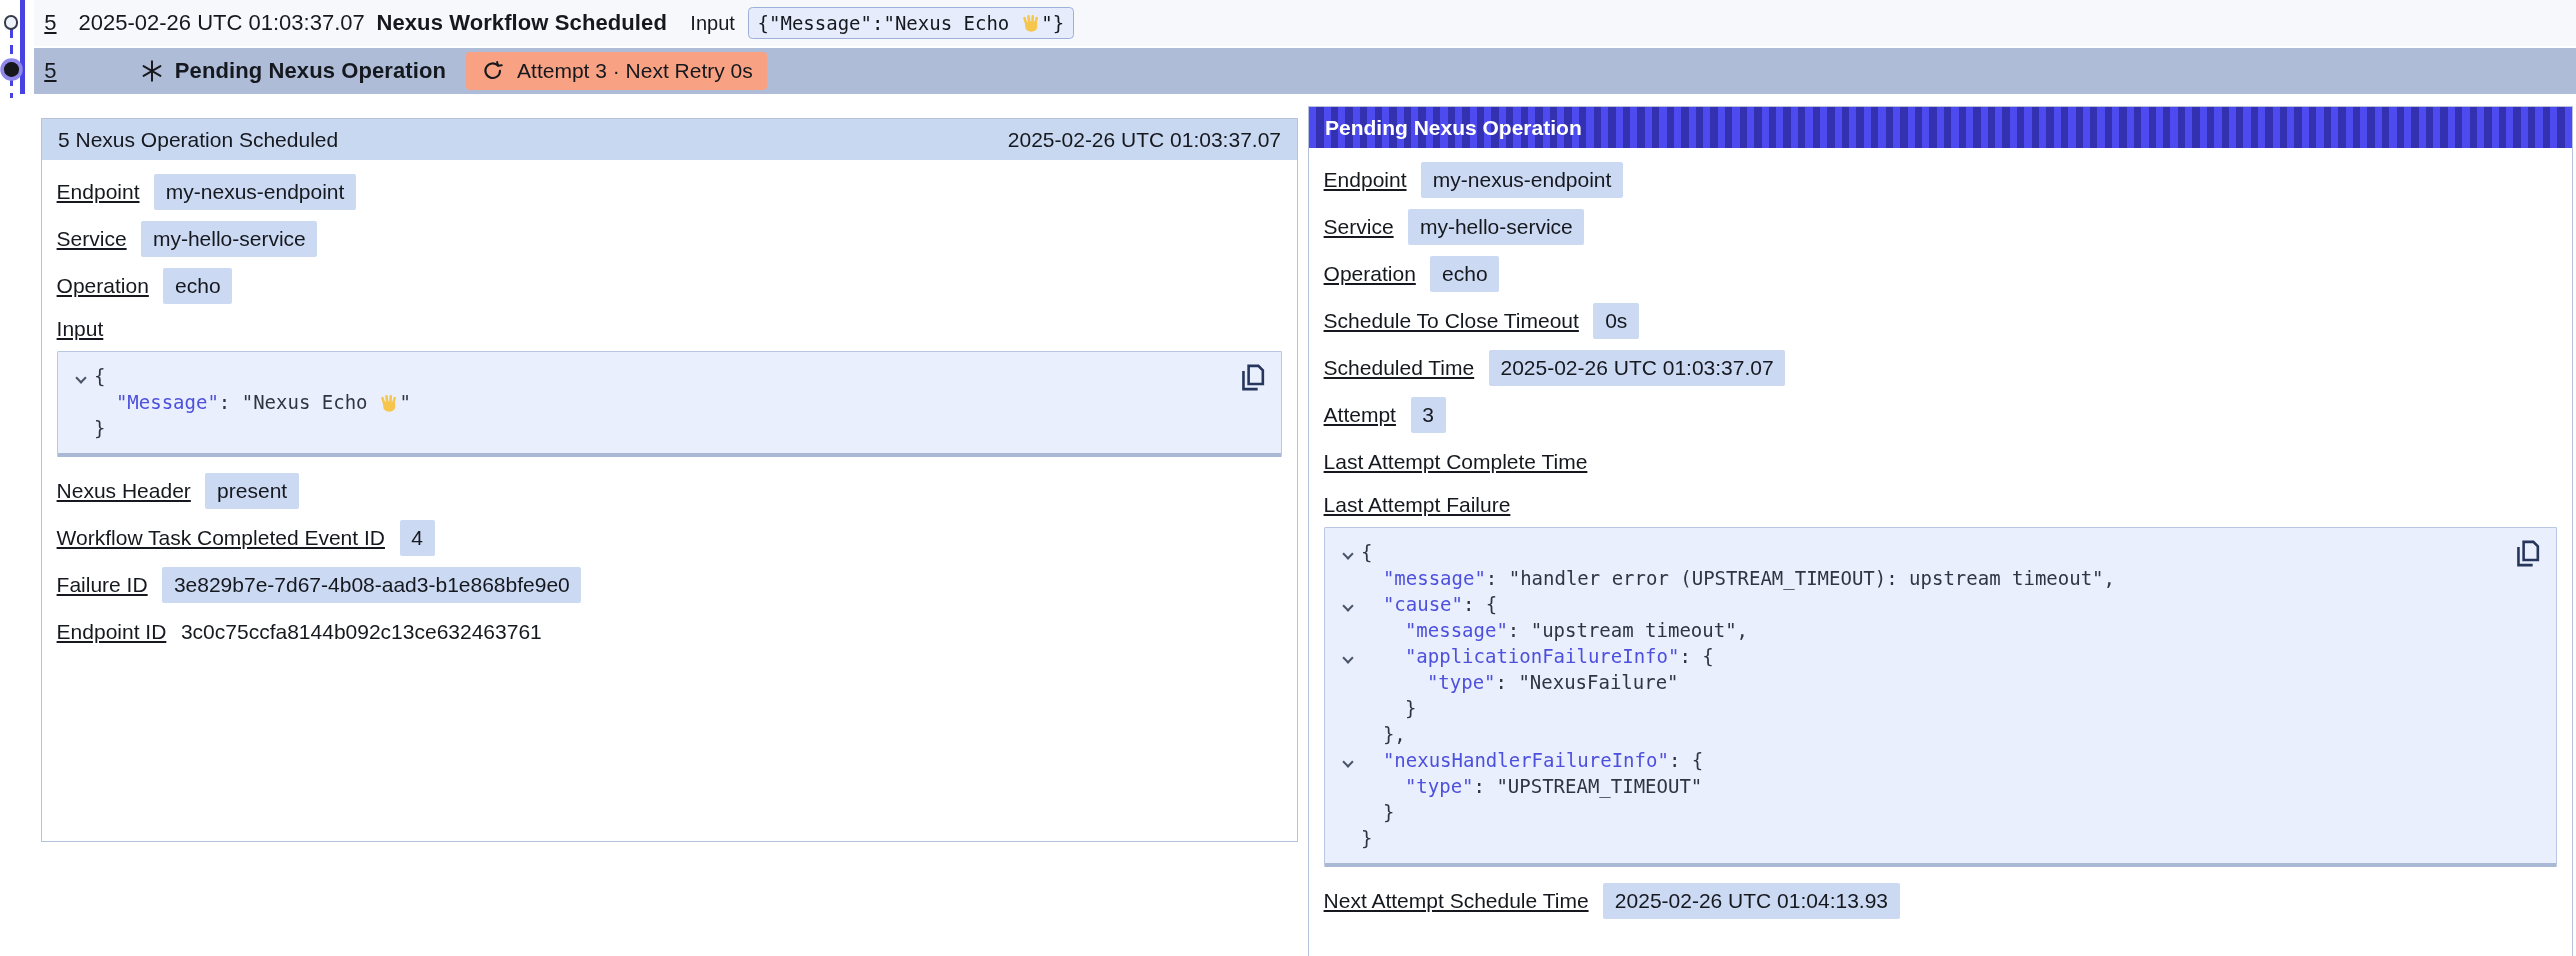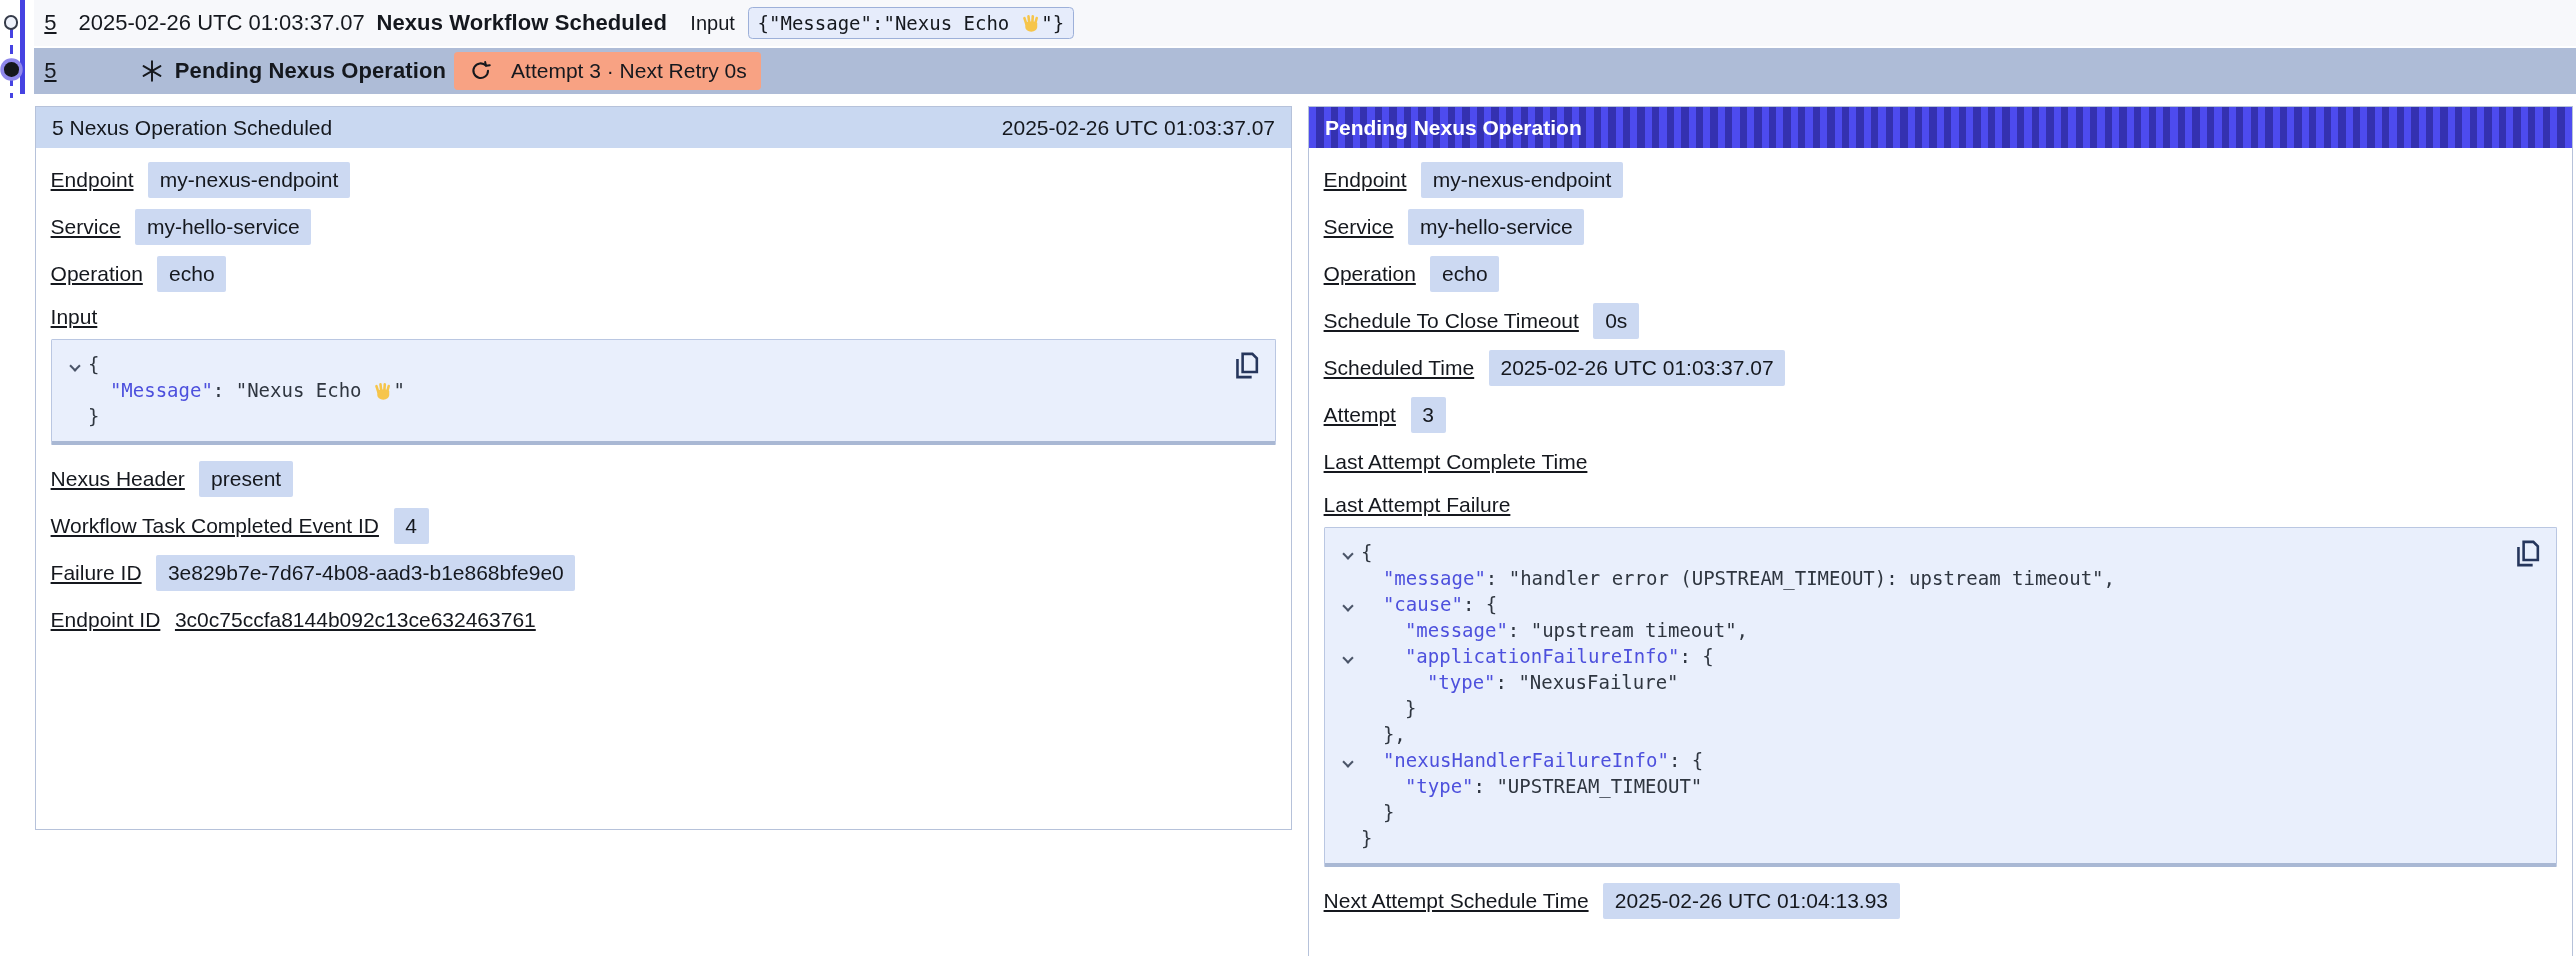--- a/index.html
+++ b/index.html
@@ -22,39 +22,39 @@
   .row-scheduled { top:0; background:var(--row-event-bg,#f7f8fb); }
   .row-pending { top:48px; background:var(--row-pending-bg,#aebcd7); }
   .id-link { text-decoration:underline; color:#15181e; margin-left:10.3px; }
   .row-time { margin-left:22px; }
   .row-title { margin-left:11.7px; font-weight:700; letter-spacing:0.1px; }
   .row-input-label { margin-left:23.4px; font-size:20px; }
   .input-chip { margin-left:13px; font-family:"DejaVu Sans Mono","Liberation Mono",monospace; font-size:19px;
     background:#e6ecfb; border:1.5px solid #9db0d9; border-radius:4.4px; padding:3.7px 8.8px; color:#15181e; }
   .asterisk-wrap { margin-left:82px; width:26px; height:26px; display:flex; }
   .row-pending .row-title { margin-left:10.3px; }
-  .retry-chip { margin-left:8px; background:var(--retry-chip-bg,#f8a283); border-radius:3.7px; padding:6.6px 14.6px;
-    display:flex; align-items:center; gap:19px; font-size:21px; color:#15181e; }
+  .retry-chip { margin-left:20px; background:var(--retry-chip-bg,#f8a283); border-radius:3.7px; padding:6.6px 14.6px;
+    display:flex; align-items:center; gap:13px; font-size:21px; color:#15181e; }
   .retry-icon-wrap { width:23.4px; height:23.4px; display:flex; }
   
   .panel { position:absolute; top:106px; background:#fff; border:1.5px solid #b6c2da; }
-  .panel-left { left:35px; width:1257px; height:724px; }
+  .panel-left { left:41px; width:1257px; height:724px;margin-top:12px; }
   .panel-right { left:1308px; width:1265px; height:850px; border-bottom:none; }
   .panel-header { height:41px; display:flex; align-items:center; justify-content:space-between;
     padding:0 16px; font-size:21px; }
   .panel-left .panel-header { background:var(--header-left-bg,#c9d8f1); }
   .panel-right .panel-header {
     background:repeating-linear-gradient(90deg, var(--stripe-bright,#4d4bef) 0 7.3px, var(--stripe-dark,#3431b0) 7.3px 14.6px);
     color:#fff; font-weight:700; }
   .panel-body { padding:8.8px 14.6px 0 14.6px; }
   .field-row { height:47px; display:flex; align-items:center; font-size:21px; }
   .field-row--short { height:38px; }
   .field-label { margin-right:14.6px;text-decoration:underline; }
   .chip { background:var(--chip-bg,#ccd9f2); border-radius:2px; padding:5.9px 11.7px; color:#15181e; white-space:nowrap; }
-  .value-link { text-decoration:underline; color:#15181e; }
+  .value-link { color:#15181e; }
   
   .code-block { position:relative; background:var(--code-bg,#e9effc); border:1.5px solid #bac7e2;
     border-bottom:4.4px solid #a9b8d4; border-radius:1.5px; padding:11.7px 51px 11.7px 10.3px;
     font-family:"DejaVu Sans Mono","Liberation Mono",monospace; font-size:19px; color:#2f3640;
     margin:2.9px 0 10.3px 0; }
   .code-line { display:flex; align-items:flex-start; line-height:26px; white-space:pre; }
   .gutter { width:26px; flex:none; display:flex; justify-content:center; padding-top:10.3px; }
   .caret { width:8px; height:8px; border-left:2.2px solid #4a5468; border-bottom:2.2px solid #4a5468;
     transform:rotate(-45deg); }
   .seg-key { color:var(--json-key,#4d50dd); }

